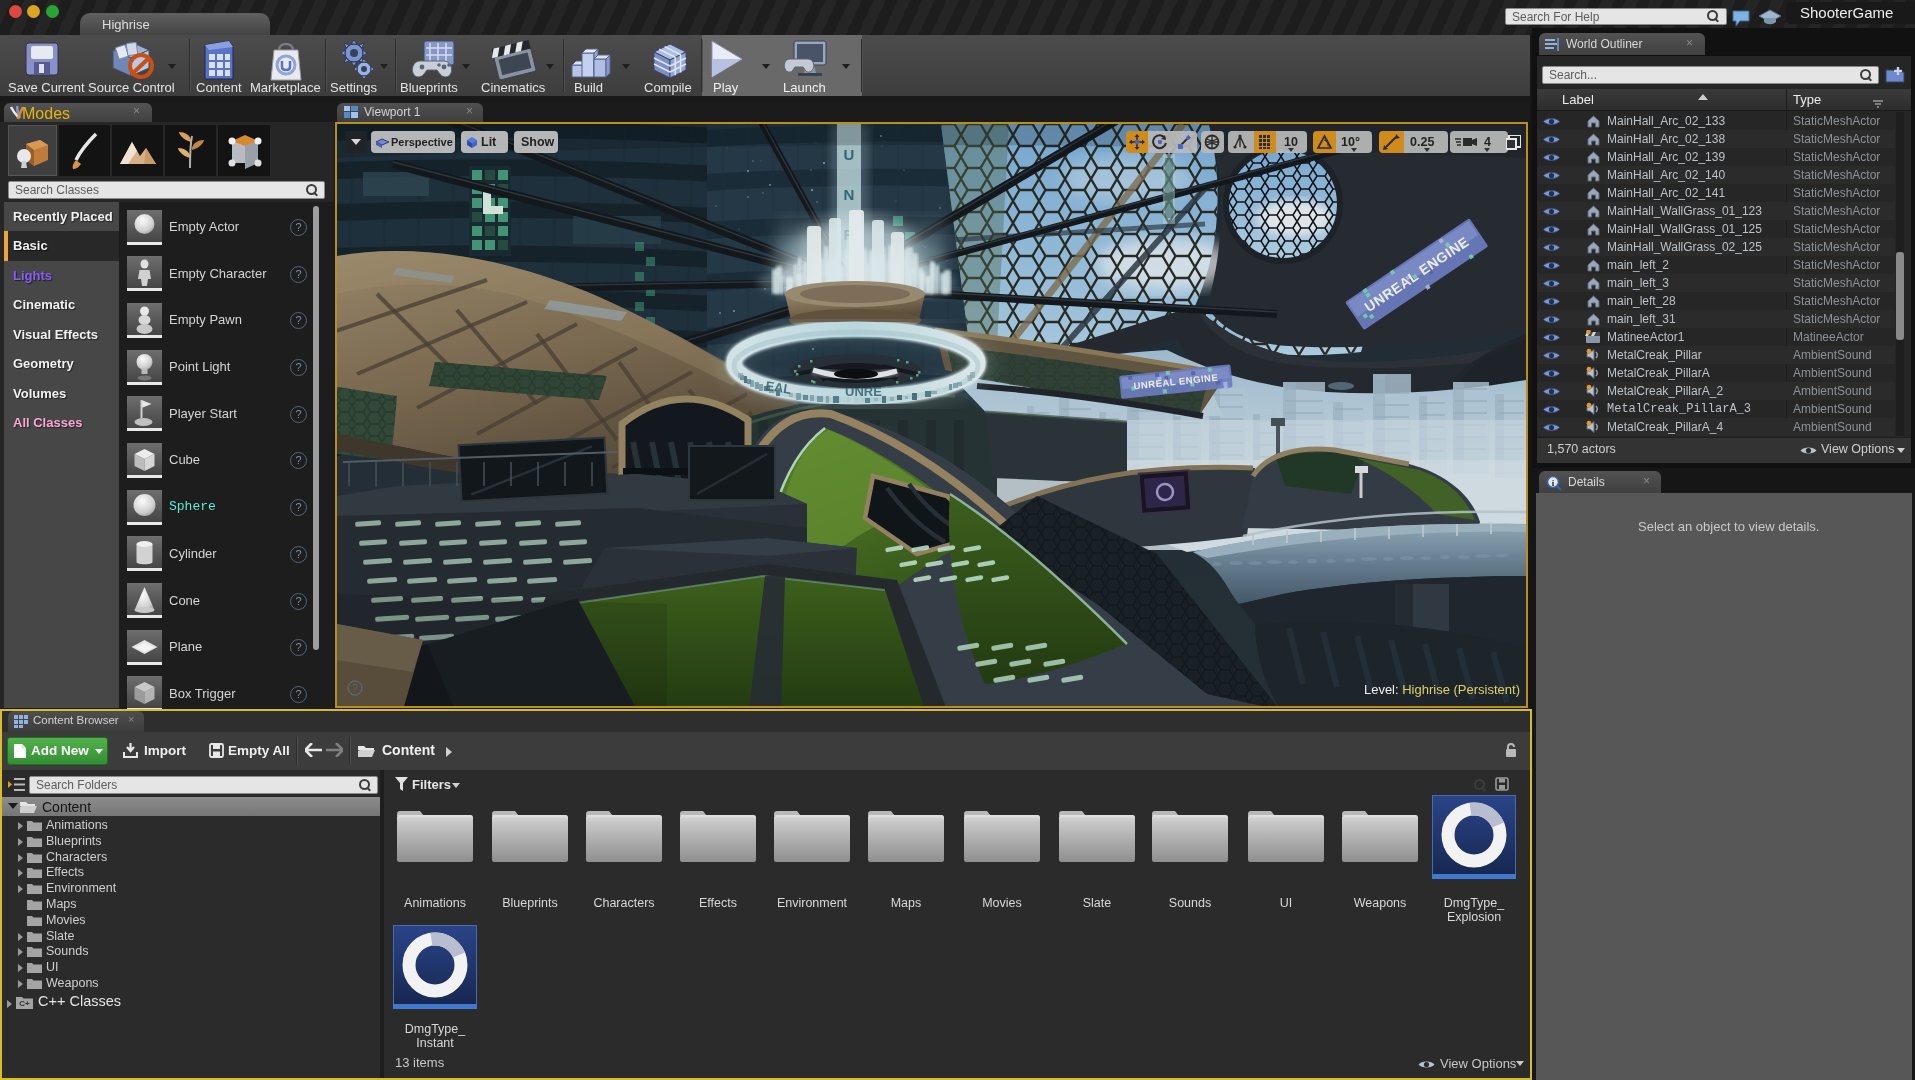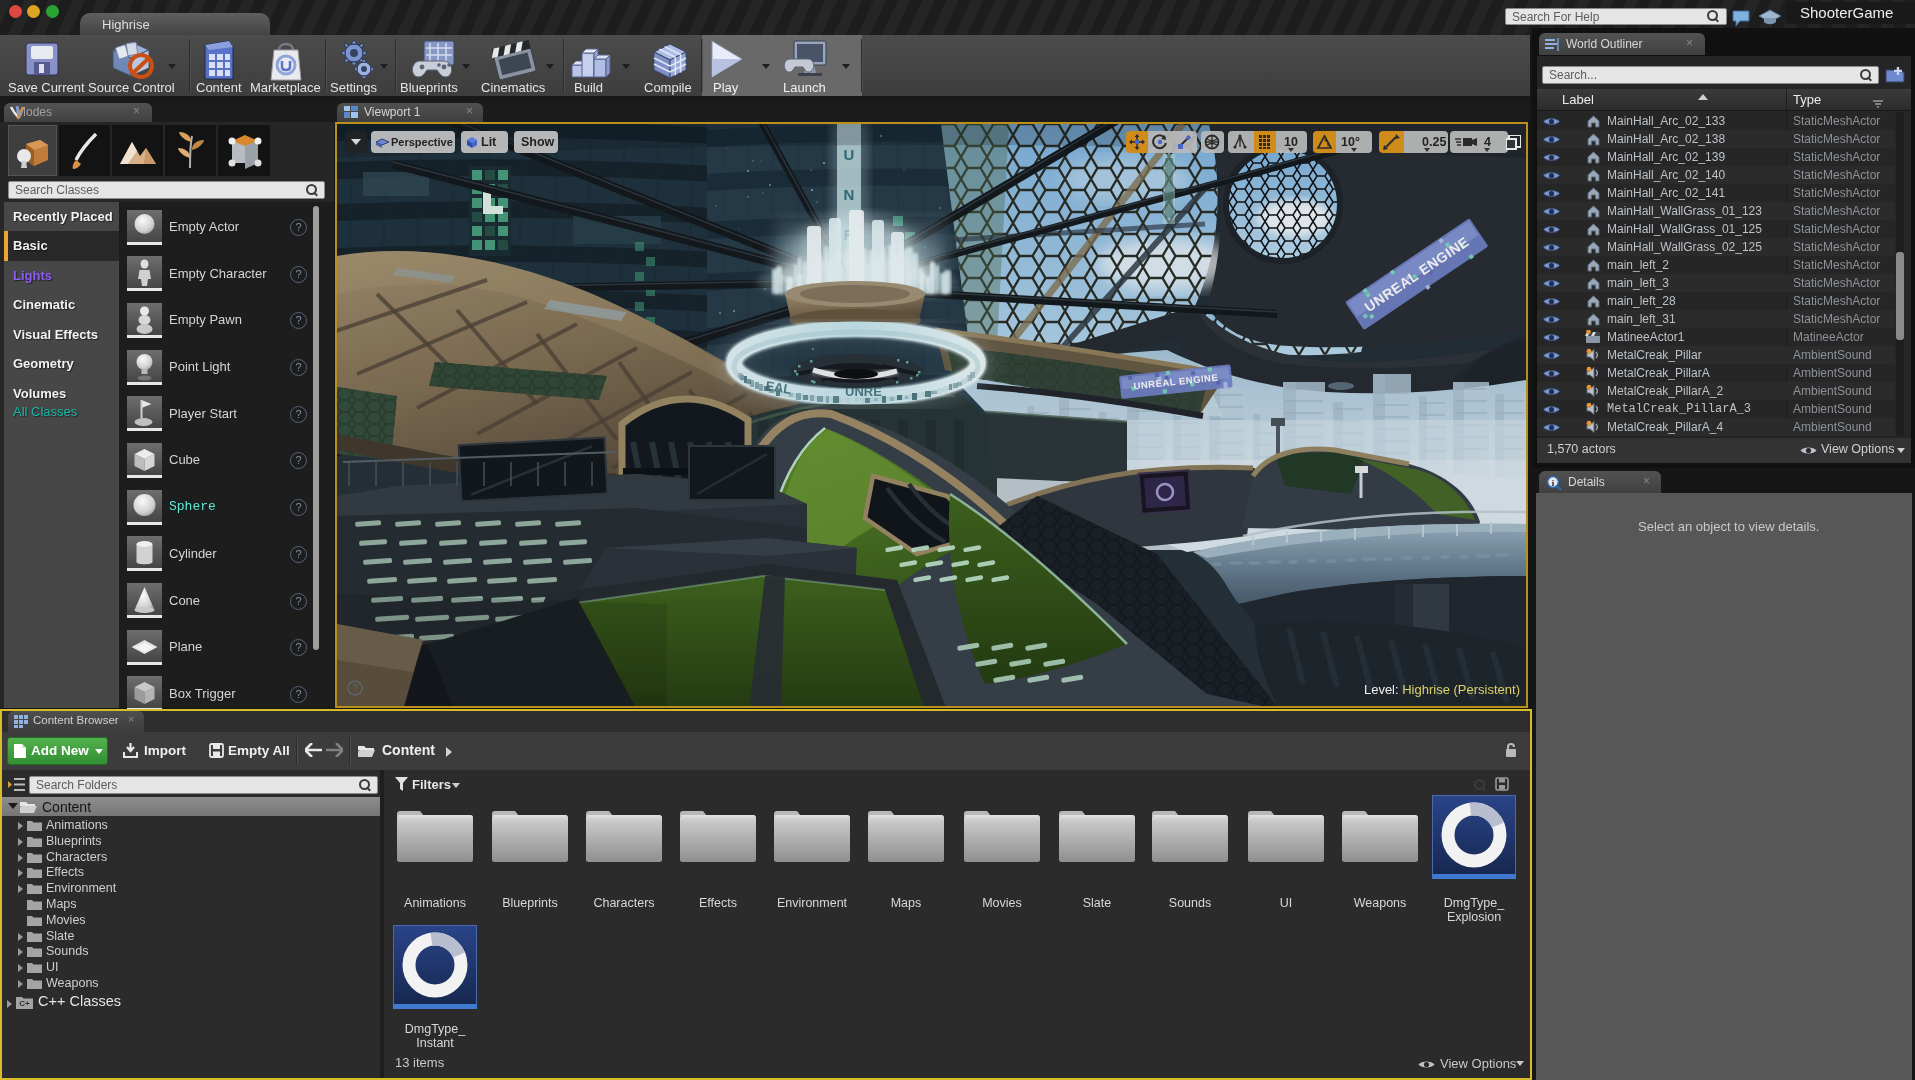--- a/index.html
+++ b/index.html
@@ -177,21 +177,21 @@
 
 <div class="ab" style="left:0;top:101px;width:334px;height:607px;background:#262626;"></div>
 <div class="ab" style="left:0;top:101px;width:1530px;height:21px;background:#1b1b1b;"></div>
 
 <div class="ab" style="left:4px;top:103px;width:148px;height:19px;background:linear-gradient(#535353,#414141);border-radius:6px 6px 0 0;"></div>
 <svg class="ab" style="left:8px;top:104px;" width="18" height="17" viewBox="0 0 18 17">
       <path d="M3,3 c2,4 5,8 8,11" stroke="#e8e8e8" stroke-width="2.5" fill="none"></path>
       <path d="M9,2 c0,4 1,8 3,12" stroke="#7a9ad8" stroke-width="2.5" fill="none"></path>
       <path d="M15,3 c-2,4 -4,8 -5,12" stroke="#d88a3a" stroke-width="2.5" fill="none"></path>
     </svg>
-<div class="tx" style="left:16px;top:105px;color:#a3a3a3;font-size:12px;">Modes</div>
+<div class="tx" style="left:22px;top:105px;color:#eab308;font-size:16px;">Modes</div>
 <div class="tx" style="left:133px;top:104px;color:#8a8a8a;font-size:12px;">×</div>
 
 <div class="ab" style="left:8px;top:125px;width:49px;height:51px;background:#3f3f3f;border:1px solid #555;box-sizing:border-box;"></div>
 <div class="ab" style="left:59px;top:125px;width:51px;height:51px;background:#131313;"></div>
 <div class="ab" style="left:112px;top:125px;width:51px;height:51px;background:#131313;"></div>
 <div class="ab" style="left:165px;top:125px;width:51px;height:51px;background:#131313;"></div>
 <div class="ab" style="left:218px;top:125px;width:52px;height:51px;background:#131313;"></div>
 <svg class="ab" style="left:14px;top:130px;" width="38" height="42" viewBox="0 0 38 42">
       <path d="M12,14 L26,10 L34,15 L34,30 L20,36 L12,30 Z" fill="#c07b3a"></path>
       <path d="M12,14 L26,10 L34,15 L20,20 Z" fill="#d89858"></path>
@@ -231,21 +231,21 @@
 <div class="ab" style="left:119px;top:202px;width:215px;height:506px;background:#1d1d1d;"></div>
 <div class="ab" style="left:4px;top:231px;width:115px;height:30px;background:#282828;"></div>
 <div class="ab" style="left:4px;top:231px;width:4px;height:30px;background:#eda53a;"></div>
 <div class="tx" style="left:13px;top:209px;color:#f2f2f2;font-size:13px;font-weight:bold;text-shadow:1px 1px 1px #222;">Recently Placed</div>
 <div class="tx" style="left:13px;top:238px;color:#f2f2f2;font-size:13px;font-weight:bold;text-shadow:1px 1px 1px #111;">Basic</div>
 <div class="tx" style="left:13px;top:268px;color:#8b5cf6;font-size:13px;font-weight:bold;text-shadow:1px 1px 1px #222;">Lights</div>
 <div class="tx" style="left:13px;top:297px;color:#f2f2f2;font-size:13px;font-weight:bold;text-shadow:1px 1px 1px #222;">Cinematic</div>
 <div class="tx" style="left:13px;top:327px;color:#f2f2f2;font-size:13px;font-weight:bold;text-shadow:1px 1px 1px #222;">Visual Effects</div>
 <div class="tx" style="left:13px;top:356px;color:#f2f2f2;font-size:13px;font-weight:bold;text-shadow:1px 1px 1px #222;">Geometry</div>
 <div class="tx" style="left:13px;top:386px;color:#f2f2f2;font-size:13px;font-weight:bold;text-shadow:1px 1px 1px #222;">Volumes</div>
-<div class="tx" style="left:13px;top:404px;color:#14b8a6;font-size:13px;font-weight:normal;text-shadow:1px 1px 1px #222;">All Classes</div>
+<div class="tx" style="left:13px;top:415px;color:#f9a8d4;font-size:13px;font-weight:bold;text-shadow:1px 1px 1px #222;">All Classes</div>
 <svg class="ab" style="left:0;top:0;" width="0" height="0">
       <defs>
         <radialGradient id="gw" cx="40%" cy="32%" r="75%">
           <stop offset="0%" stop-color="#fbfbfb"></stop>
           <stop offset="70%" stop-color="#cfcfcf"></stop>
           <stop offset="100%" stop-color="#9f9f9f"></stop>
         </radialGradient>
       </defs>
     </svg>
 <div class="ab" style="left:127px;top:210px;width:35px;height:32px;background:linear-gradient(#6e6e6e,#454545);"></div>
@@ -1165,21 +1165,21 @@
     </svg>
 <div class="tx" style="left:1341px;top:135px;color:#222;font-size:12.5px;font-weight:bold;">10°</div>
 <div class="ab" style="left:1351px;top:148px;width:0;height:0;border-left:3px solid transparent;border-right:3px solid transparent;border-top:4px solid #333;"></div>
 <div class="ab" style="left:1379px;top:131px;width:25px;height:22px;background:#cf8c1a;border-radius:4px 0 0 4px;"></div>
 <div class="ab" style="left:1404px;top:131px;width:44px;height:22px;background:rgba(186,186,186,0.92);border-radius:0 4px 4px 0;"></div>
 <svg class="ab" style="left:1383px;top:134px;" width="17" height="16" viewBox="0 0 17 16">
       <line x1="3" y1="13" x2="13" y2="3" stroke="#2b2b2b" stroke-width="2"></line>
       <path d="M13,0 l4,4 -5,1 Z" fill="#2b2b2b"></path>
       <path d="M0,16 l5,-1 -4,-4 Z" fill="#2b2b2b"></path>
     </svg>
-<div class="tx" style="left:1410px;top:135px;color:#222;font-size:12.5px;font-weight:bold;margin-left:12px;">0.25</div>
+<div class="tx" style="left:1410px;top:135px;color:#222;font-size:12.5px;font-weight:bold;">0.25</div>
 <div class="ab" style="left:1424px;top:148px;width:0;height:0;border-left:3px solid transparent;border-right:3px solid transparent;border-top:4px solid #333;"></div>
 <div class="ab" style="left:1450px;top:131px;width:58px;height:22px;background:rgba(186,186,186,0.92);border-radius:4px;"></div>
 <svg class="ab" style="left:1455px;top:135px;" width="22" height="14" viewBox="0 0 22 14">
       <path d="M8,3 h9 v8 h-9 Z" fill="#2b2b2b"></path>
       <path d="M17,5 l5,-2 v8 l-5,-2 Z" fill="#2b2b2b"></path>
       <g stroke="#2b2b2b" stroke-width="1.5">
         <line x1="0" y1="4" x2="6" y2="4"></line>
         <line x1="1" y1="7" x2="6" y2="7"></line>
         <line x1="2" y1="10" x2="6" y2="10"></line>
       </g>

